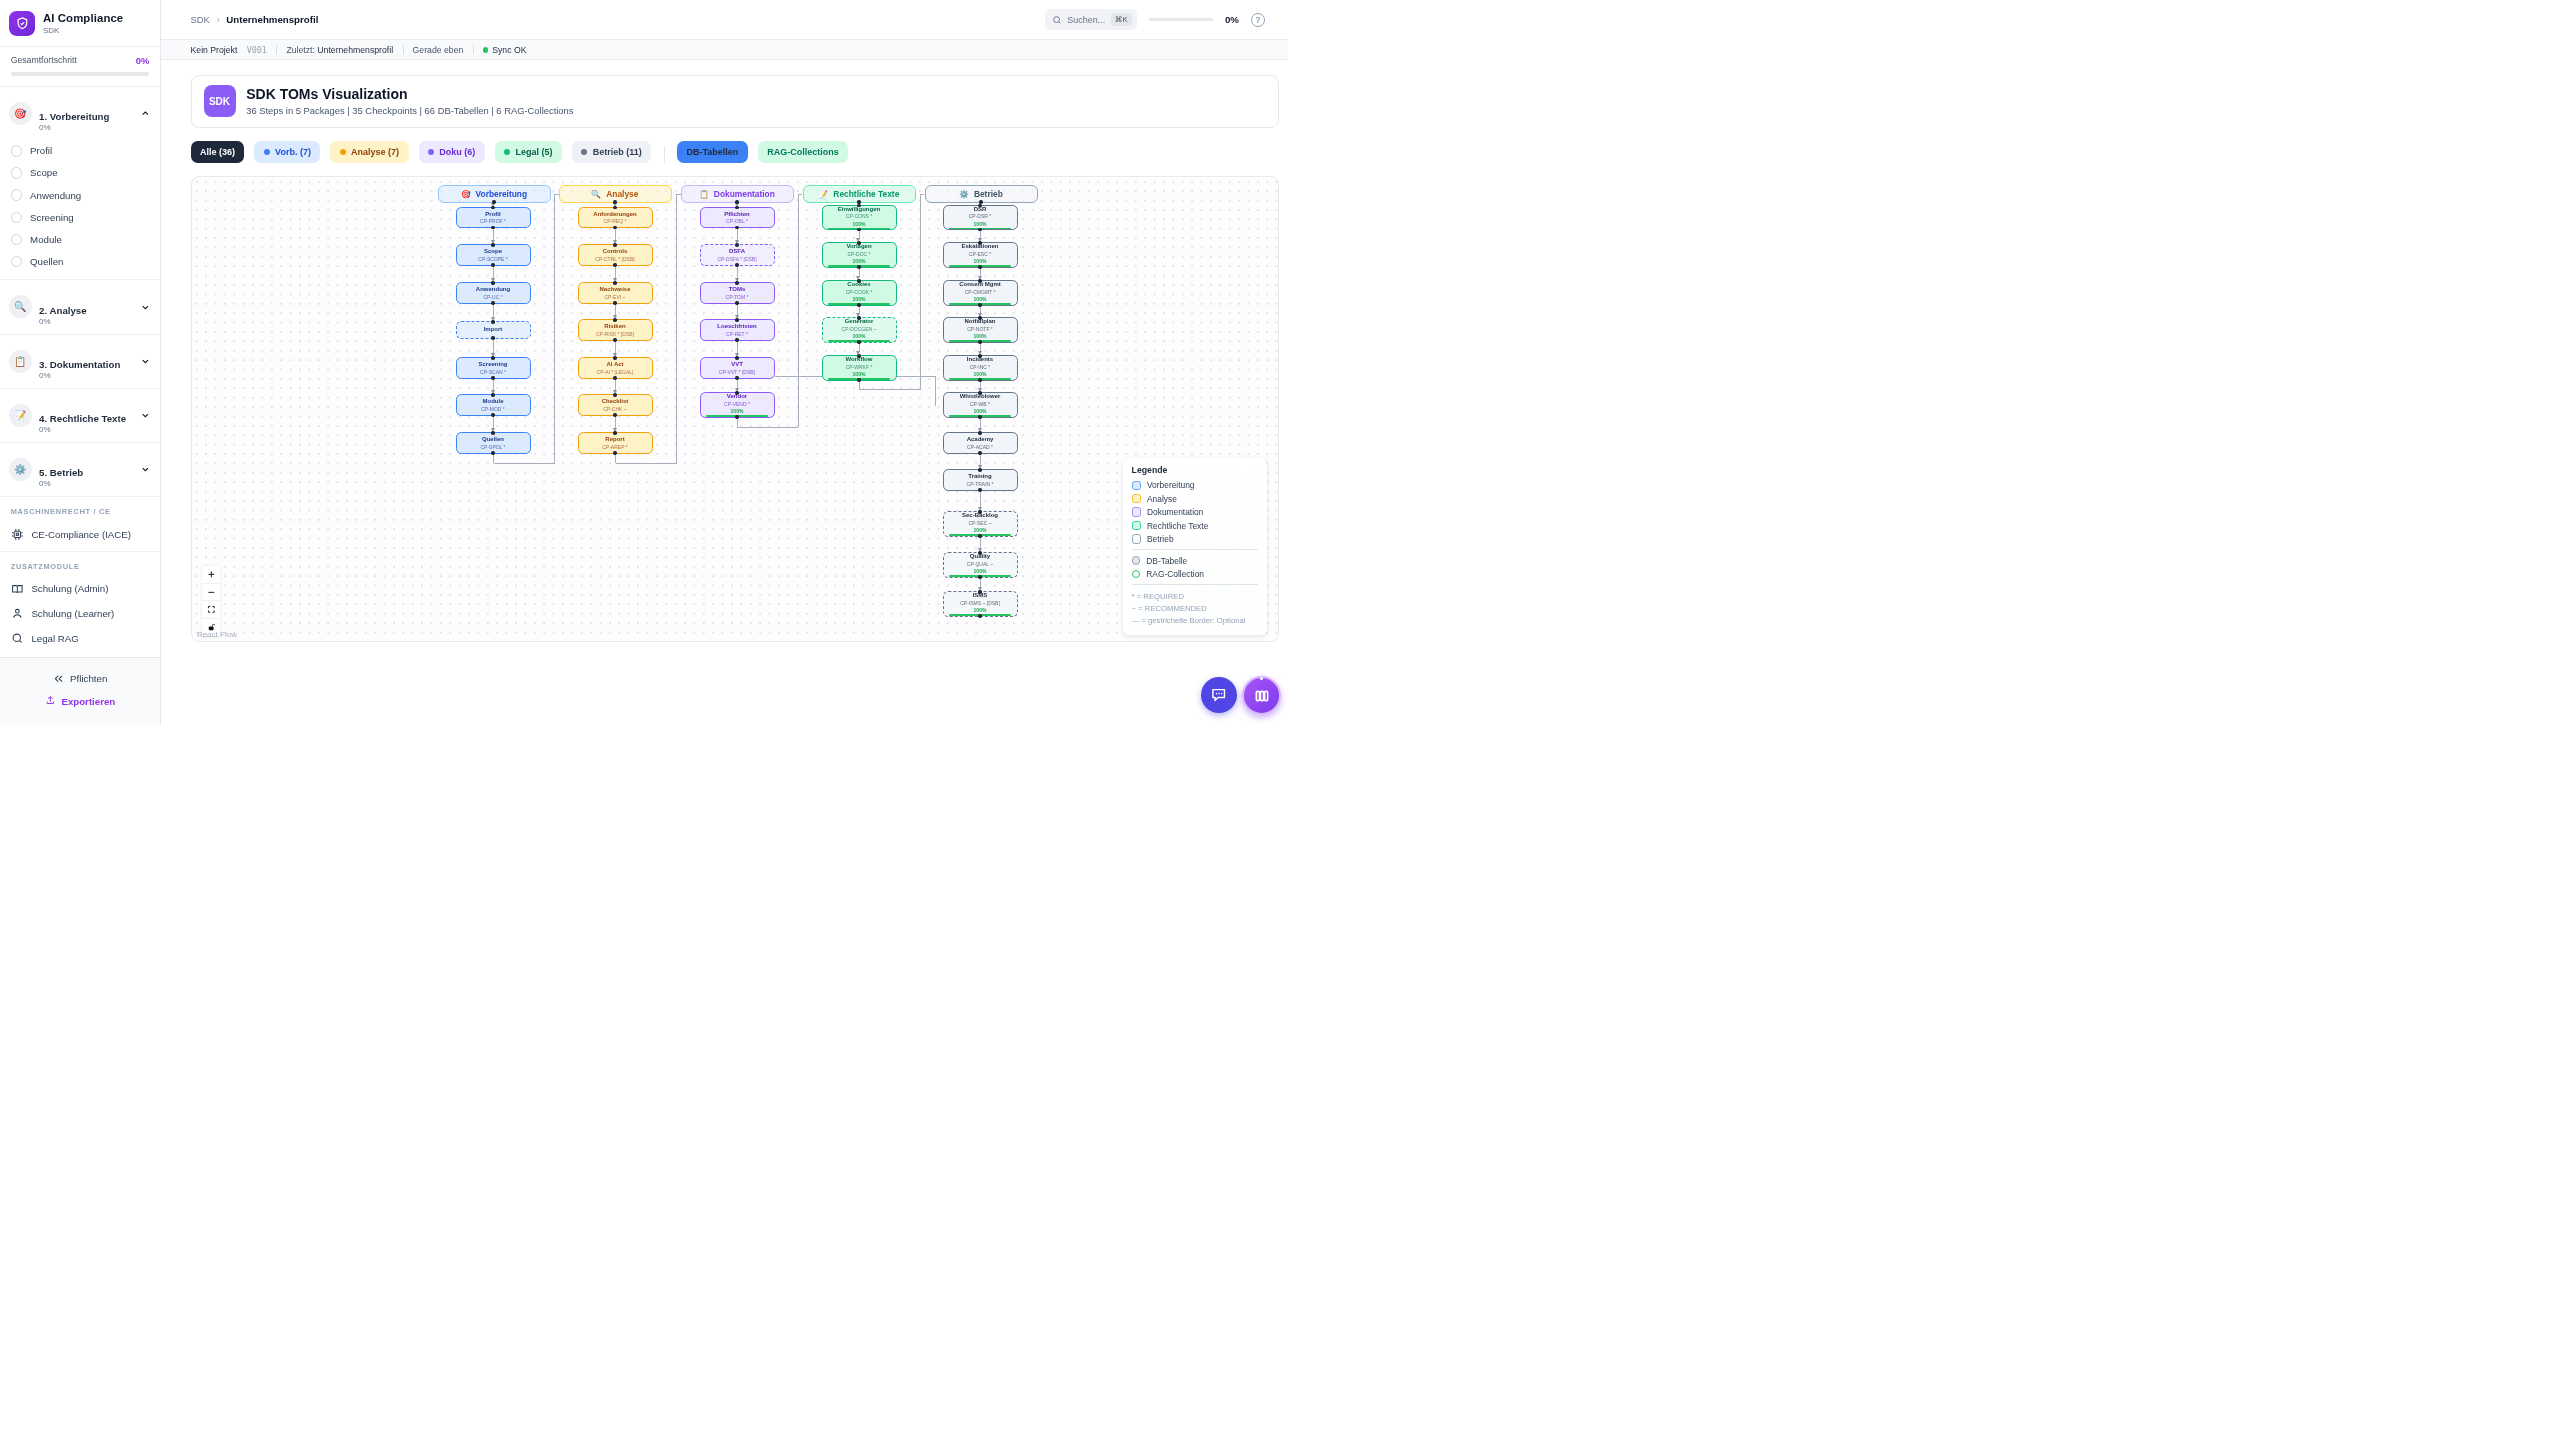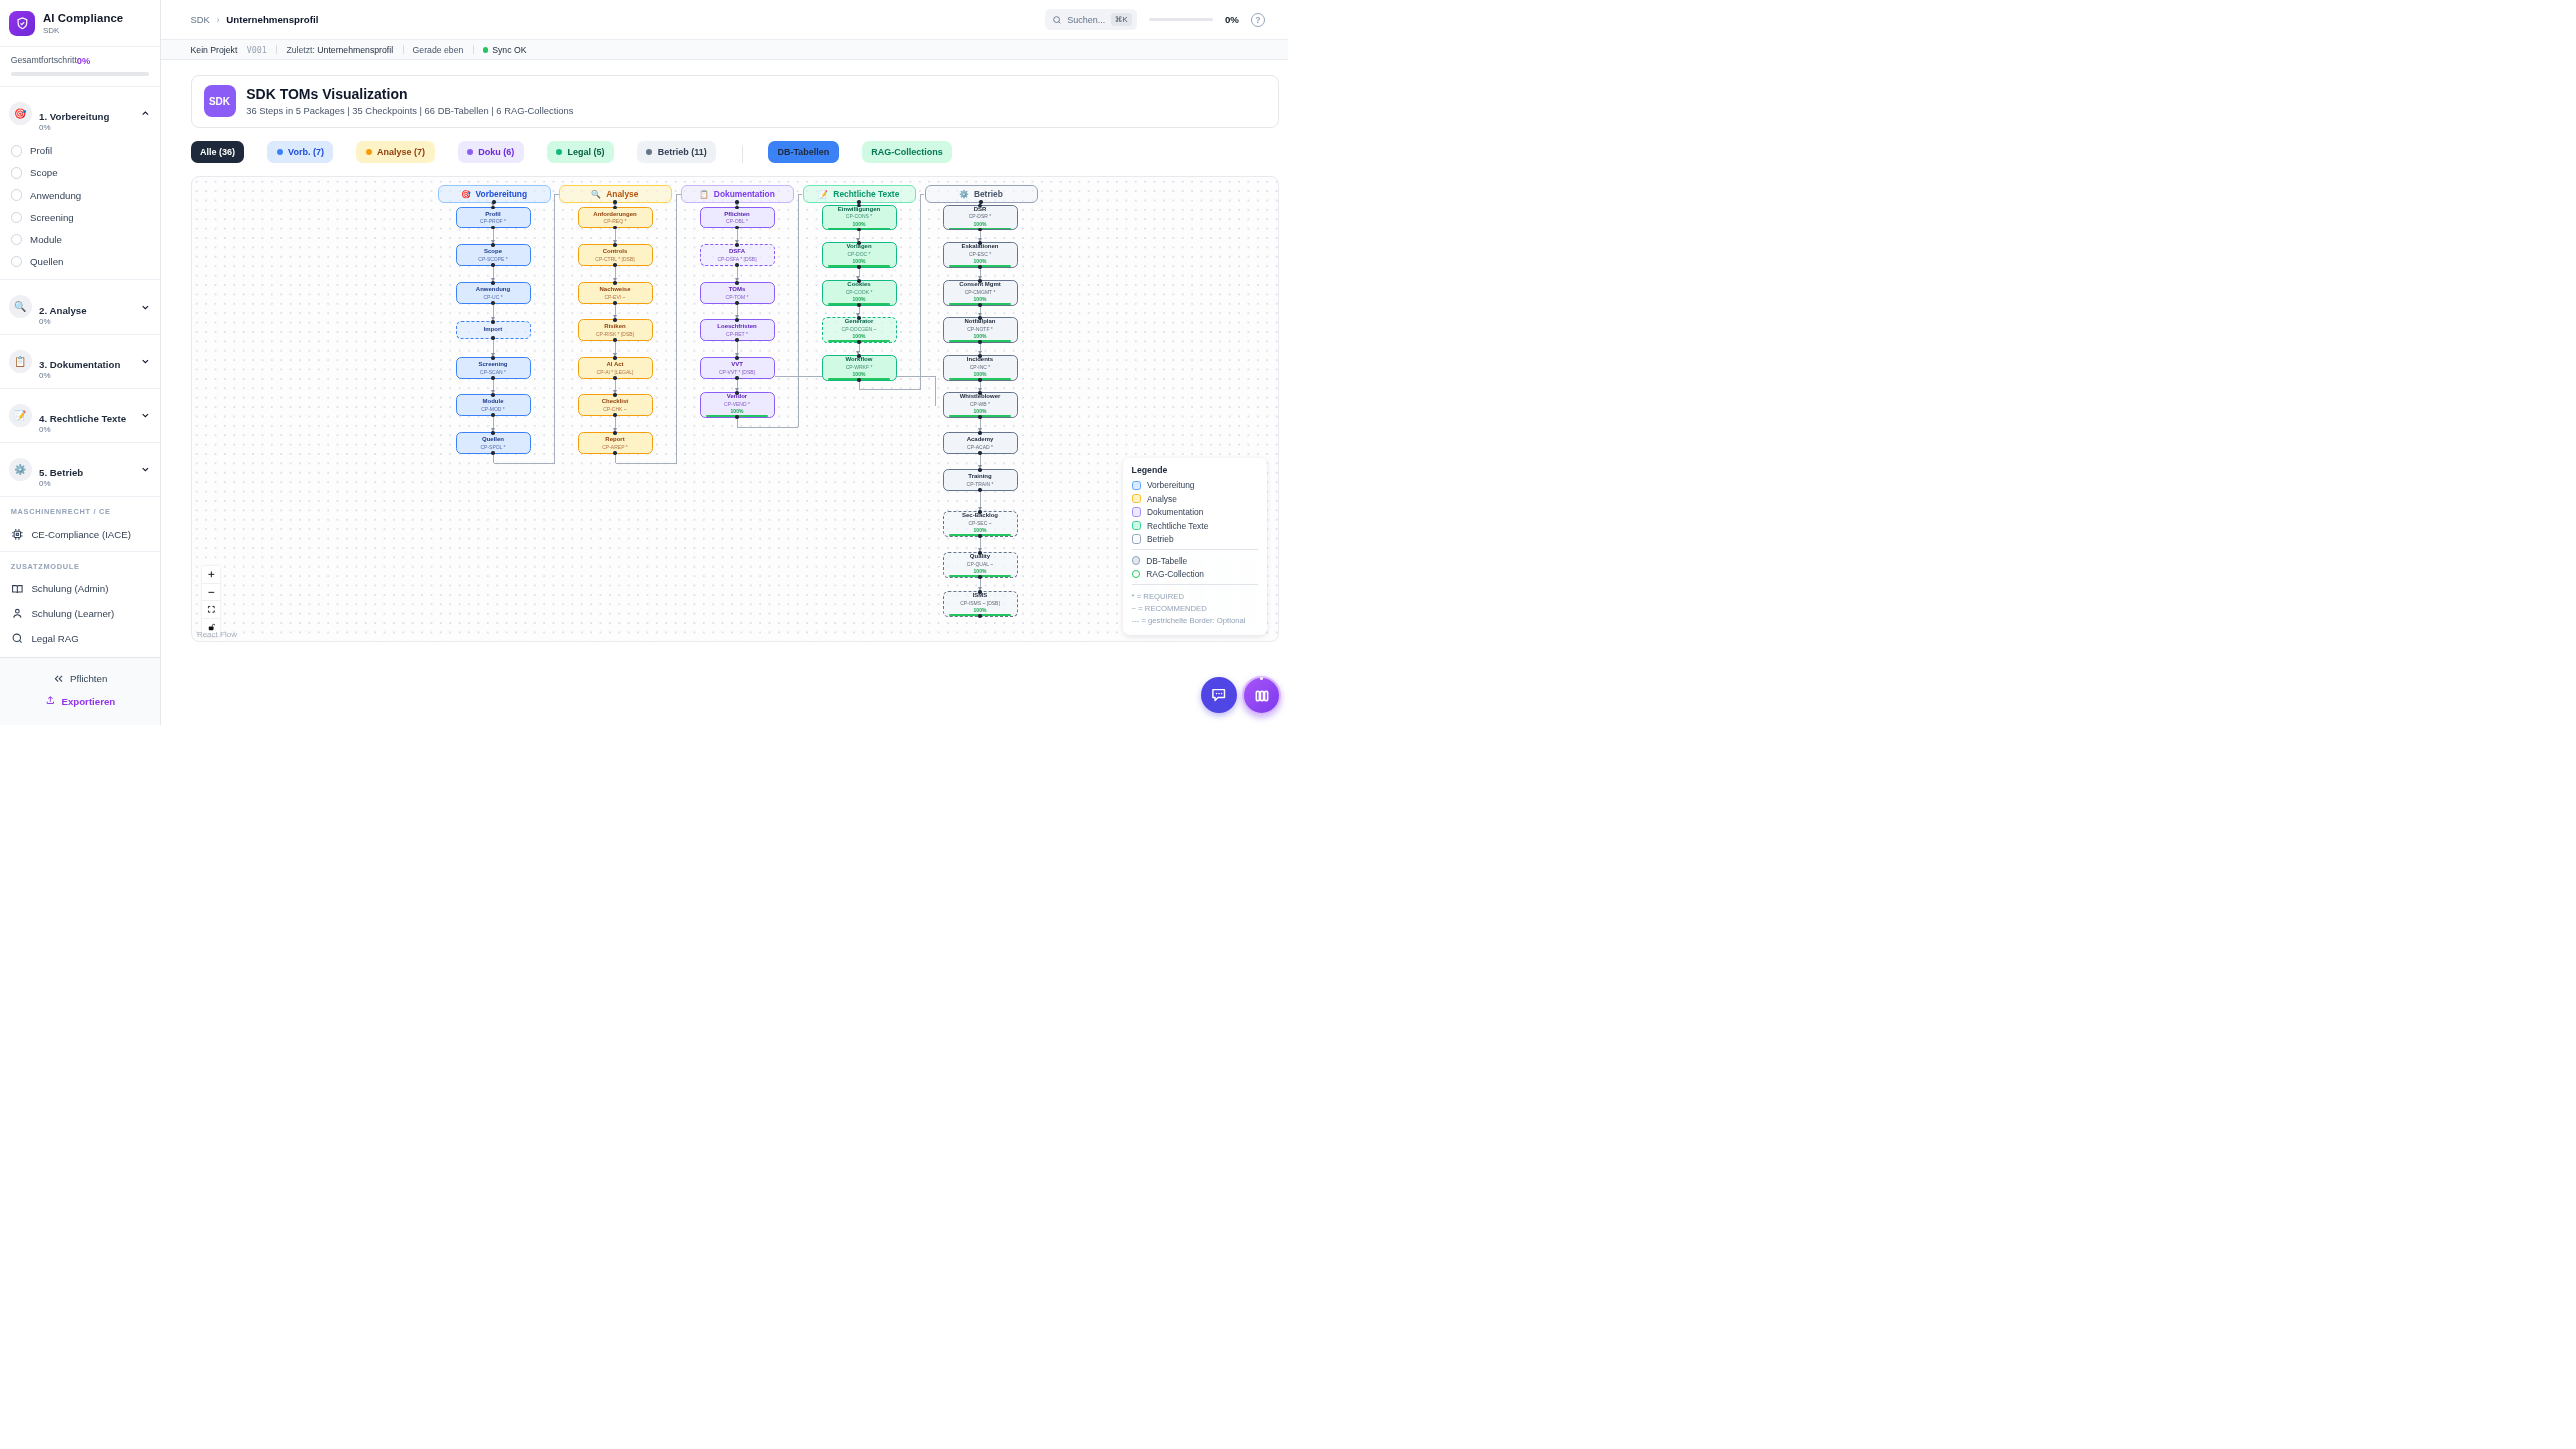--- a/index.html
+++ b/index.html
@@ -9,21 +9,21 @@
 
   
   aside { width:161px; min-width:161px; height:100%; background:#fff; border-right:0.7px solid #e5e7eb;
           display:flex; flex-direction:column; }
   .brand { display:flex; align-items:center; gap:8px; padding:10.7px 9.4px 9.4px; border-bottom:0.7px solid #eceff3; }
   .brand-icon { width:25.5px; height:25.5px; border-radius:7.4px; background:linear-gradient(135deg,#9333ea,#6d28d9);
                 display:flex; align-items:center; justify-content:center; color:#fff; }
   .brand-title { font-size:11.4px; font-weight:bold; color:#111827; letter-spacing:0.1px; }
   .brand-sub { font-size:8px; color:#64748b; margin-top:1.3px; }
   .overall { padding:8px 10.7px 9.4px; border-bottom:0.7px solid #eceff3; }
-  .overall-row { display:flex; align-items:center; font-size:8.7px; color:#475569; }
+  .overall-row { display:flex; justify-content:space-between; align-items:center; font-size:8.7px; color:#475569; }
   .overall-row b { color:#9333ea; font-size:9.4px; }
   .overall-bar { margin-top:6.7px; height:4px; border-radius:2px; background:#e5e7eb; }
   nav { flex:1; overflow:hidden; }
   .sec { border-bottom:0.7px solid #eceff3; }
   .sec-head { display:flex; align-items:center; gap:6.7px; padding:7.4px 9.4px; cursor:pointer; }
   .sec-emoji { width:23px; height:23px; min-width:23px; border-radius:50%; background:#eef0f4;
                display:flex; align-items:center; justify-content:center; font-size:10px; }
   .sec-meta { flex:1;margin-top:17px; }
   .sec-title { font-size:9.7px; font-weight:bold; color:#1e293b; }
   .sec-pct { font-size:8px; color:#64748b; margin-top:1.3px; }
@@ -67,21 +67,21 @@
   .st-strong { color:#1e293b; }
   .dot-green { width:5.4px; height:5.4px; border-radius:50%; background:#22c55e; display:inline-block; margin-right:4px; }
 
   .content { flex:1; padding:14.8px 9.4px 0 29.5px; overflow:hidden; }
   .hero { border:0.7px solid #e5e7eb; border-radius:8px; padding:9.4px 12px; display:flex; gap:10.7px; align-items:center;
           background:#fff; }
   .hero-badge { width:32px; height:32px; border-radius:8px; background:#8b5cf6; color:#fff; font-weight:bold;
                 font-size:10px; display:flex; align-items:center; justify-content:center; }
   .hero-title { font-size:14px; font-weight:bold; color:#0f172a; }
   .hero-sub { font-size:9.4px; color:#475569; margin-top:3.4px; }
-  .filters { display:flex; align-items:flex-end; gap:23px; margin:13.4px 0 0; }
+  .filters { display:flex; align-items:flex-end; gap:10px; margin:13.4px 0 0; }
   .pill { height:22px; border-radius:6.7px; padding:0 9.4px; display:flex; align-items:center; gap:5.4px;
           font-size:9px; font-weight:bold; cursor:pointer; border:none; white-space:nowrap; }
   .pill .dot { width:6px; height:6px; border-radius:50%; }
   .pill-div { width:0.7px; height:17.4px; background:#e2e6eb; margin:0 2.7px; }
 
   
   .canvas { position:relative; margin-top:13.4px; height:466px; border:0.7px solid #e7eaee; border-radius:8px;
             background:#fdfdfe;
             background-image:radial-gradient(circle,#dfe2e8 0.7px, transparent 0.7px);
             background-size:9.4px 9.4px; overflow:hidden; }

